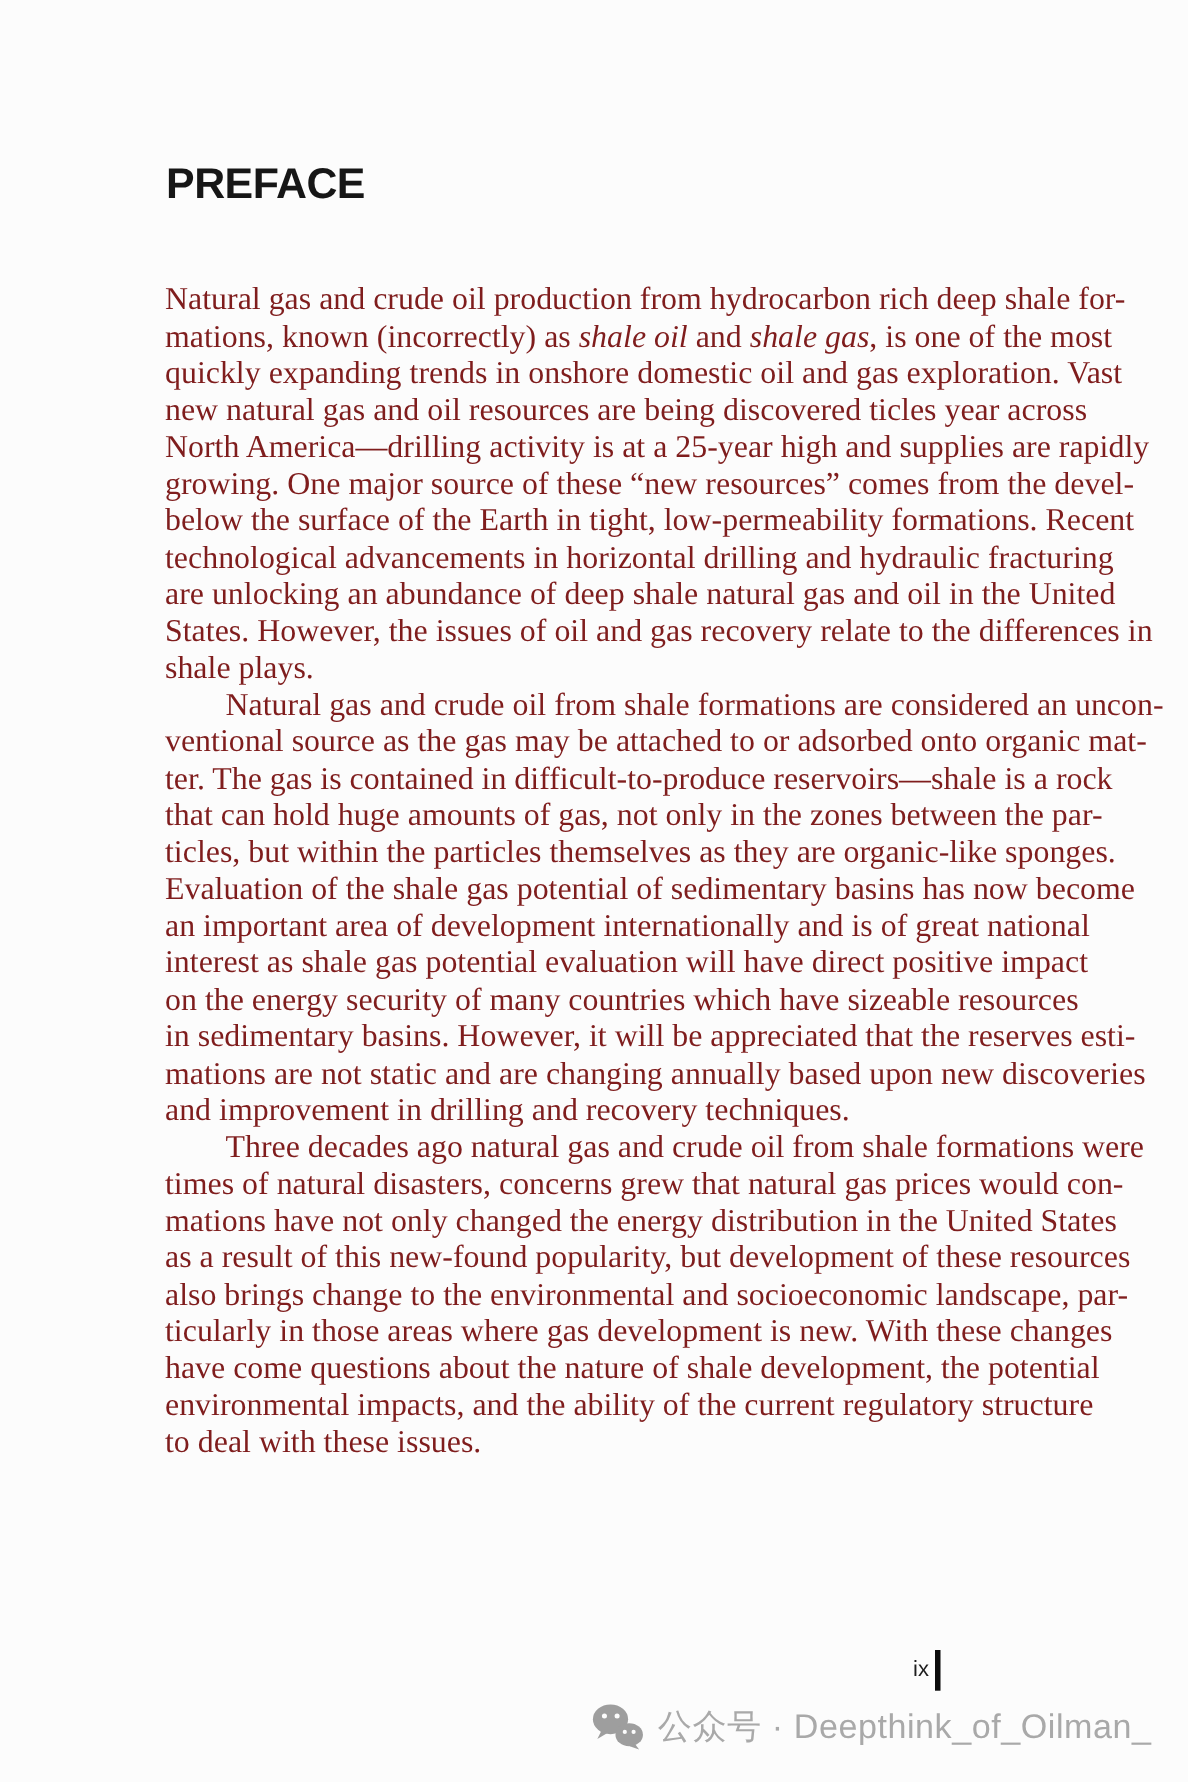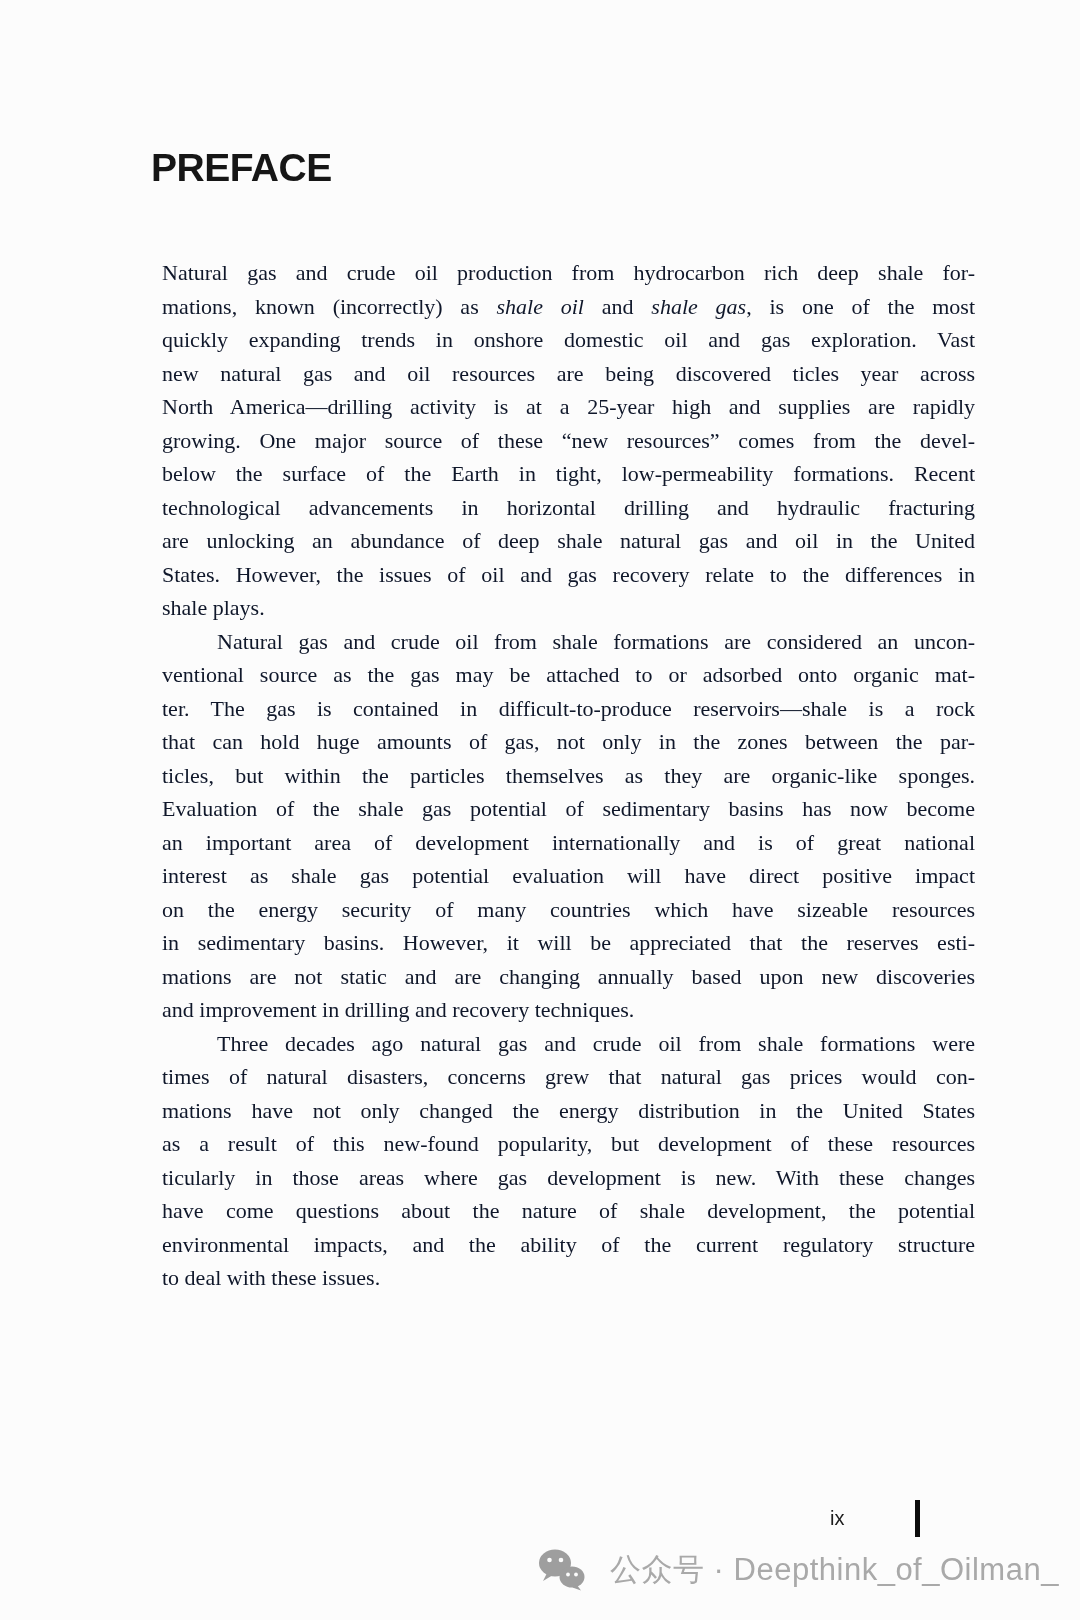--- a/index.html
+++ b/index.html
@@ -11,48 +11,48 @@
     overflow:hidden;
     font-family:"Liberation Serif","DejaVu Serif",serif;
   }
   .title{
     position:absolute;left:151px;top:146px;margin:0;
     font-family:"Liberation Sans","DejaVu Sans",sans-serif;
     font-weight:bold;font-size:39px;letter-spacing:-0.5px;
     color:#161616;
   }
   .body-text{
-    position:absolute;left:162px;top:256px;width:813px;
-    font-size:22px;color:#0f172a;
+    position:absolute;left:150px;top:256px;width:813px;
+    font-size:29px;color:#7f1d1d;
   }
   .para{margin:0;}
   .line{
     height:33.5px;line-height:33.5px;
     text-align:justify;
     text-align-last:justify;
     white-space:nowrap;
   }
   .line.last{text-align-last:left;}
   .line.indent{text-indent:55px;}
   .line em{font-style:italic;}
   .folio{
     position:absolute;top:1500px;left:830px;width:90px;
-    display:flex;align-items:center;justify-content:space-between;
+    display:flex;align-items:center;justify-content:flex-start;
   }
   .folio-num{
     font-family:"Liberation Sans","DejaVu Sans",sans-serif;
     font-size:20px;color:#1d1d1d;line-height:37px;
   }
   .folio-bar{
     display:inline-block;width:5px;height:37px;
     background:#0b0b0b;margin-left:6px;
   }
   .watermark{
     position:absolute;left:538px;top:1549px;
-    display:flex;align-items:center;gap:24px;
+    display:flex;align-items:center;gap:12px;
   }
   .wm-text{
     font-family:"Liberation Sans","DejaVu Sans",sans-serif;
     font-size:31px;letter-spacing:0.5px;
     color:#a9a9a9;white-space:nowrap;
   }
 </style>
 </head>
 <body>
 
@@ -86,20 +86,21 @@
         <div class="line">on the energy security of many countries which have sizeable resources</div>
         <div class="line">in sedimentary basins. However, it will be appreciated that the reserves esti-</div>
         <div class="line">mations are not static and are changing annually based upon new discoveries</div>
         <div class="line last">and improvement in drilling and recovery techniques.</div>
       </div>
       <div class="para">
         <div class="line indent">Three decades ago natural gas and crude oil from shale formations were</div>
         <div class="line">times of natural disasters, concerns grew that natural gas prices would con-</div>
         <div class="line">mations have not only changed the energy distribution in the United States</div>
         <div class="line">as a result of this new-found popularity, but development of these resources</div>
+        <div class="line">also brings change to the environmental and socioeconomic landscape, par-</div>
         <div class="line">ticularly in those areas where gas development is new. With these changes</div>
         <div class="line">have come questions about the nature of shale development, the potential</div>
         <div class="line">environmental impacts, and the ability of the current regulatory structure</div>
         <div class="line last">to deal with these issues.</div>
       </div>
     </div>
 
   <div class="folio">
     <span class="folio-num">ix</span>
     <span class="folio-bar"></span>

